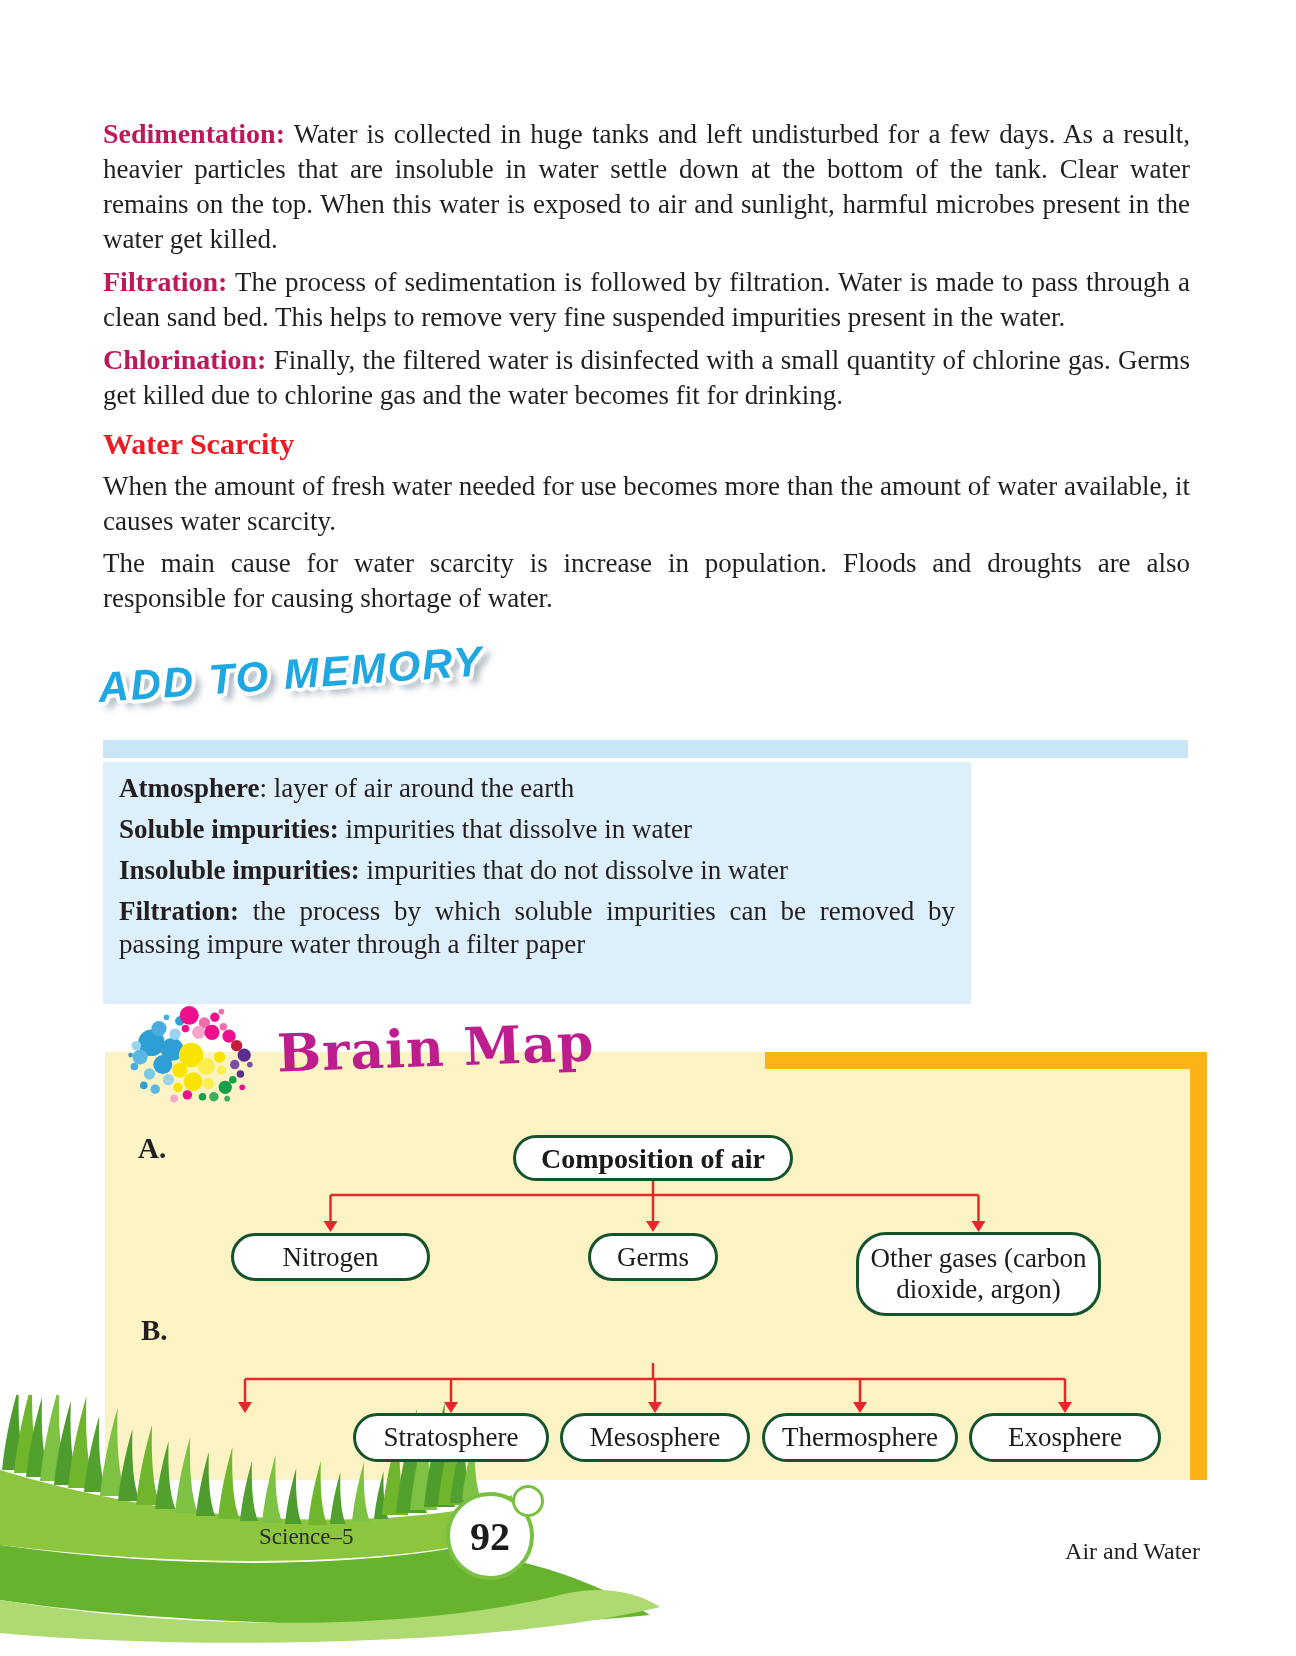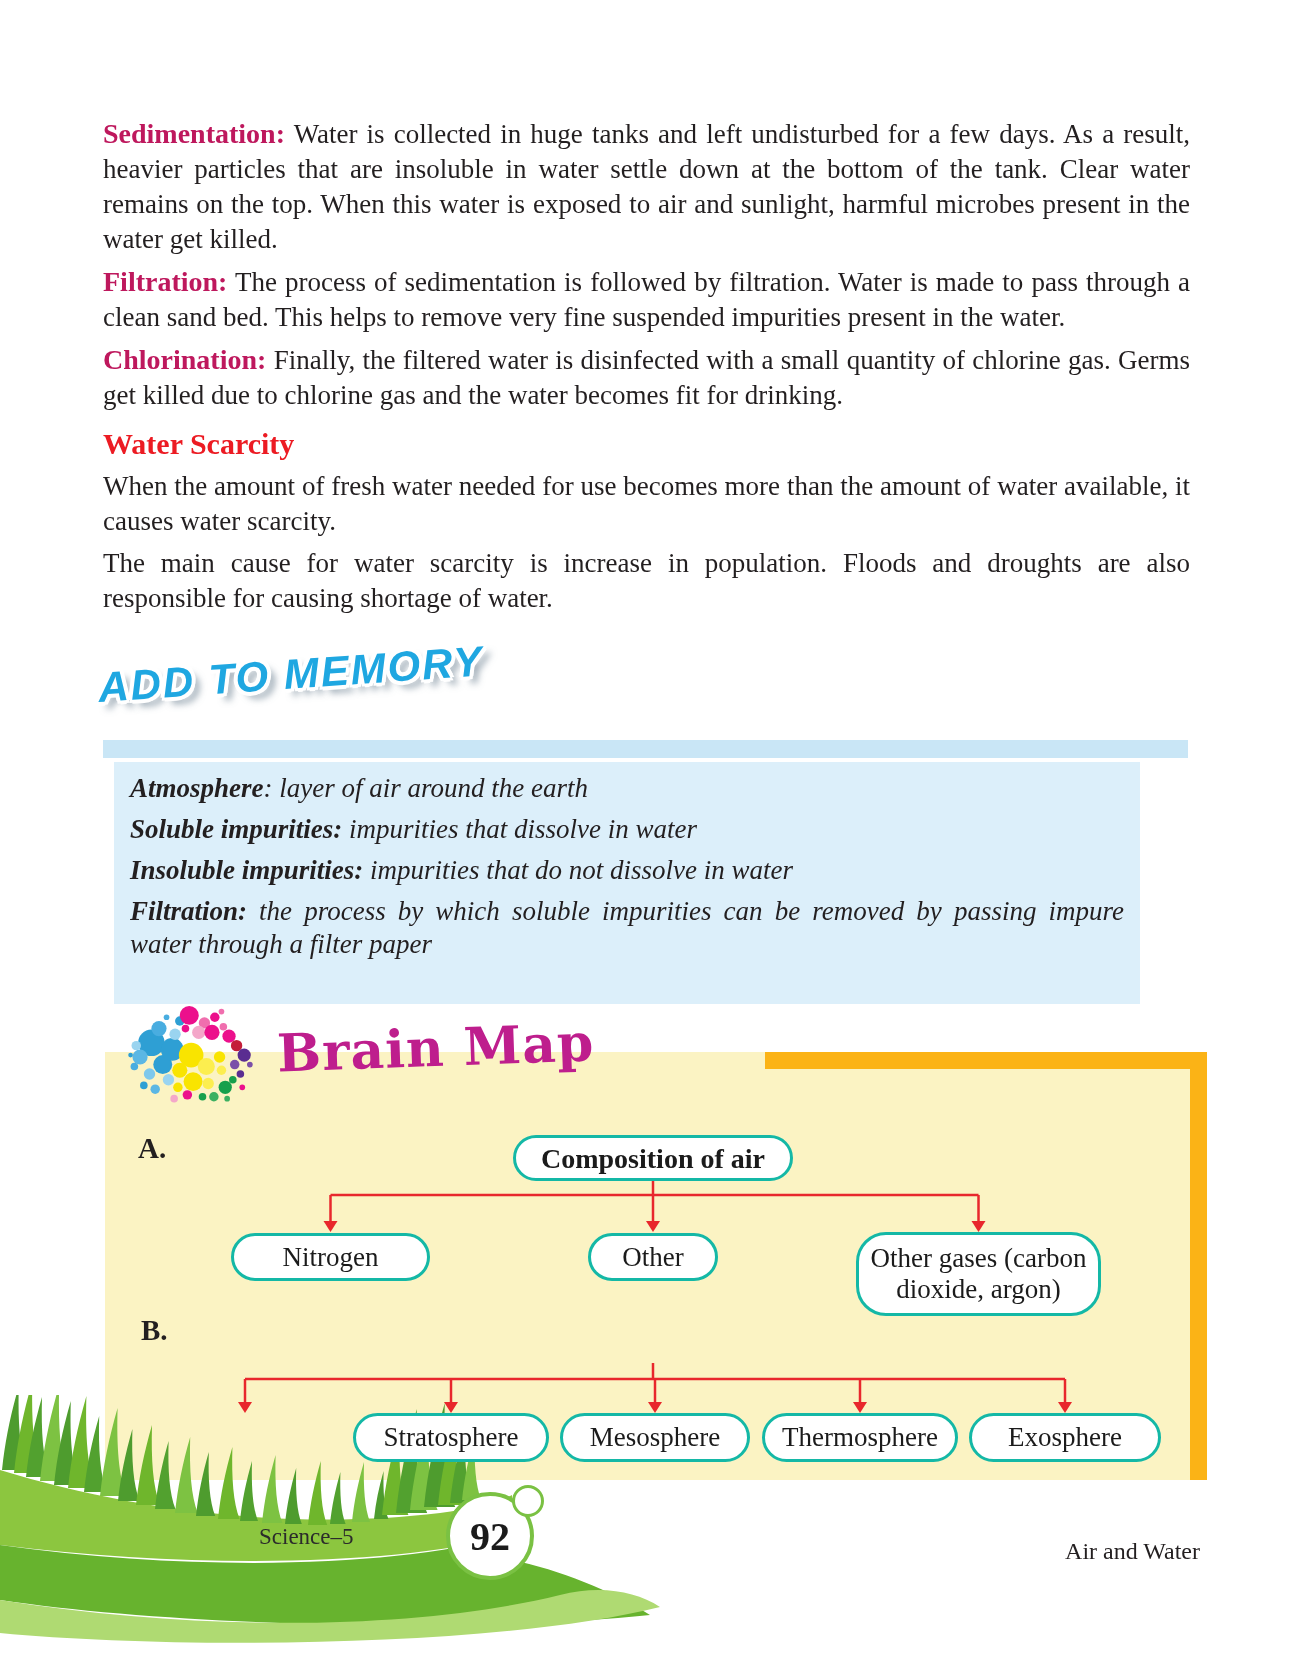--- a/index.html
+++ b/index.html
@@ -18,42 +18,42 @@
     position:absolute;left:100px;top:664px;
     font-family:"Liberation Sans","DejaVu Sans",sans-serif;
     font-size:42px;font-weight:bold;font-style:italic;letter-spacing:2px;
     color:#1FA7E1;transform:rotate(-4deg);transform-origin:left bottom;
     text-shadow:-3px -3px 0 #fff,3px -3px 0 #fff,-3px 3px 0 #fff,3px 3px 0 #fff,
       -4px 0 0 #fff,4px 0 0 #fff,0 -4px 0 #fff,0 4px 0 #fff,
       7px 7px 7px rgba(110,130,145,.75);
     z-index:3;
   }
   .atm-box{
-    position:absolute;left:114px;top:762px;width:1026px;height:242px;
-    background:#DCEFFA;box-sizing:border-box;padding:10px 16px;overflow:hidden;font-style:italic;
+    position:absolute;left:103px;top:762px;width:868px;height:242px;
+    background:#DCEFFA;box-sizing:border-box;padding:10px 16px;overflow:hidden;
   }
   .atm-entry{font-size:27px;line-height:33px;text-align:justify;margin:0 0 8px 0;}
   .atm-term{font-weight:bold;color:#231F20;}
   
   .bm-box{
     position:absolute;left:105px;top:1052px;width:1085px;height:428px;
     background:#FBF3C3;
   }
   .bm-orange-v{position:absolute;right:-17px;top:0;width:17px;height:428px;background:#FBB316;}
   .bm-orange-h{position:absolute;left:660px;right:-17px;top:0;height:17px;background:#FBB316;}
   .bm-brain{position:absolute;left:18px;top:-52px;width:142px;height:114px;z-index:3;}
   .bm-title{
     position:absolute;left:172px;top:-30px;z-index:3;
     font-family:"DejaVu Serif","Liberation Serif",serif;
     font-size:52px;font-weight:bold;color:#BE1E8D;transform:rotate(-2deg);
     letter-spacing:1px;line-height:1;
   }
   .bm-label{position:absolute;font-size:29px;font-weight:bold;color:#231F20;z-index:3;}
   .node{
-    position:absolute;z-index:2;background:#ffffff;border:3px solid #14b8a6;
+    position:absolute;z-index:2;background:#ffffff;border:3px solid #14532d;
     border-radius:25px;display:flex;align-items:center;justify-content:center;
     font-size:27px;color:#1b1b1b;text-align:center;box-sizing:border-box;padding:0 8px;
     line-height:31px;
   }
   .node.root{font-weight:bold;font-size:28px;}
   .bm-connectors{position:absolute;left:0;top:0;z-index:1;}
   
   .grass{position:absolute;left:0;top:1395px;z-index:1;}
   .footer-book{position:absolute;left:259px;top:1524px;font-size:23px;color:#2b2b2b;z-index:3;}
   .page-badge{
@@ -166,21 +166,21 @@
       <polygon points="339,350 353,350 346,361"></polygon>
       <polygon points="543,350 557,350 550,361"></polygon>
       <polygon points="748,350 762,350 755,361"></polygon>
       <polygon points="953,350 967,350 960,361"></polygon>
     </g>
   </svg>
 
   <div class="bm-label" style="left:33px;top:80px;">A.</div>
   <div class="node root" style="left:408px;top:83px;width:280px;height:46px;">Composition of air</div>
   <div class="node" style="left:126px;top:181px;width:199px;height:48px;">Nitrogen</div>
-  <div class="node" style="left:483px;top:181px;width:130px;height:48px;">Other</div>
+  <div class="node" style="left:483px;top:181px;width:130px;height:48px;">Germs</div>
   <div class="node" style="left:751px;top:180px;width:245px;height:84px;border-radius:30px;">Other gases (carbon dioxide, argon)</div>
 
   <div class="bm-label" style="left:36px;top:262px;">B.</div>
   <div class="node" style="left:248px;top:361px;width:196px;height:49px;">Stratosphere</div>
   <div class="node" style="left:455px;top:361px;width:190px;height:49px;">Mesosphere</div>
   <div class="node" style="left:657px;top:361px;width:196px;height:49px;">Thermosphere</div>
   <div class="node" style="left:864px;top:361px;width:192px;height:49px;">Exosphere</div>
 </div>
 
 <svg class="grass" width="840" height="261" viewBox="0 0 840 261">

